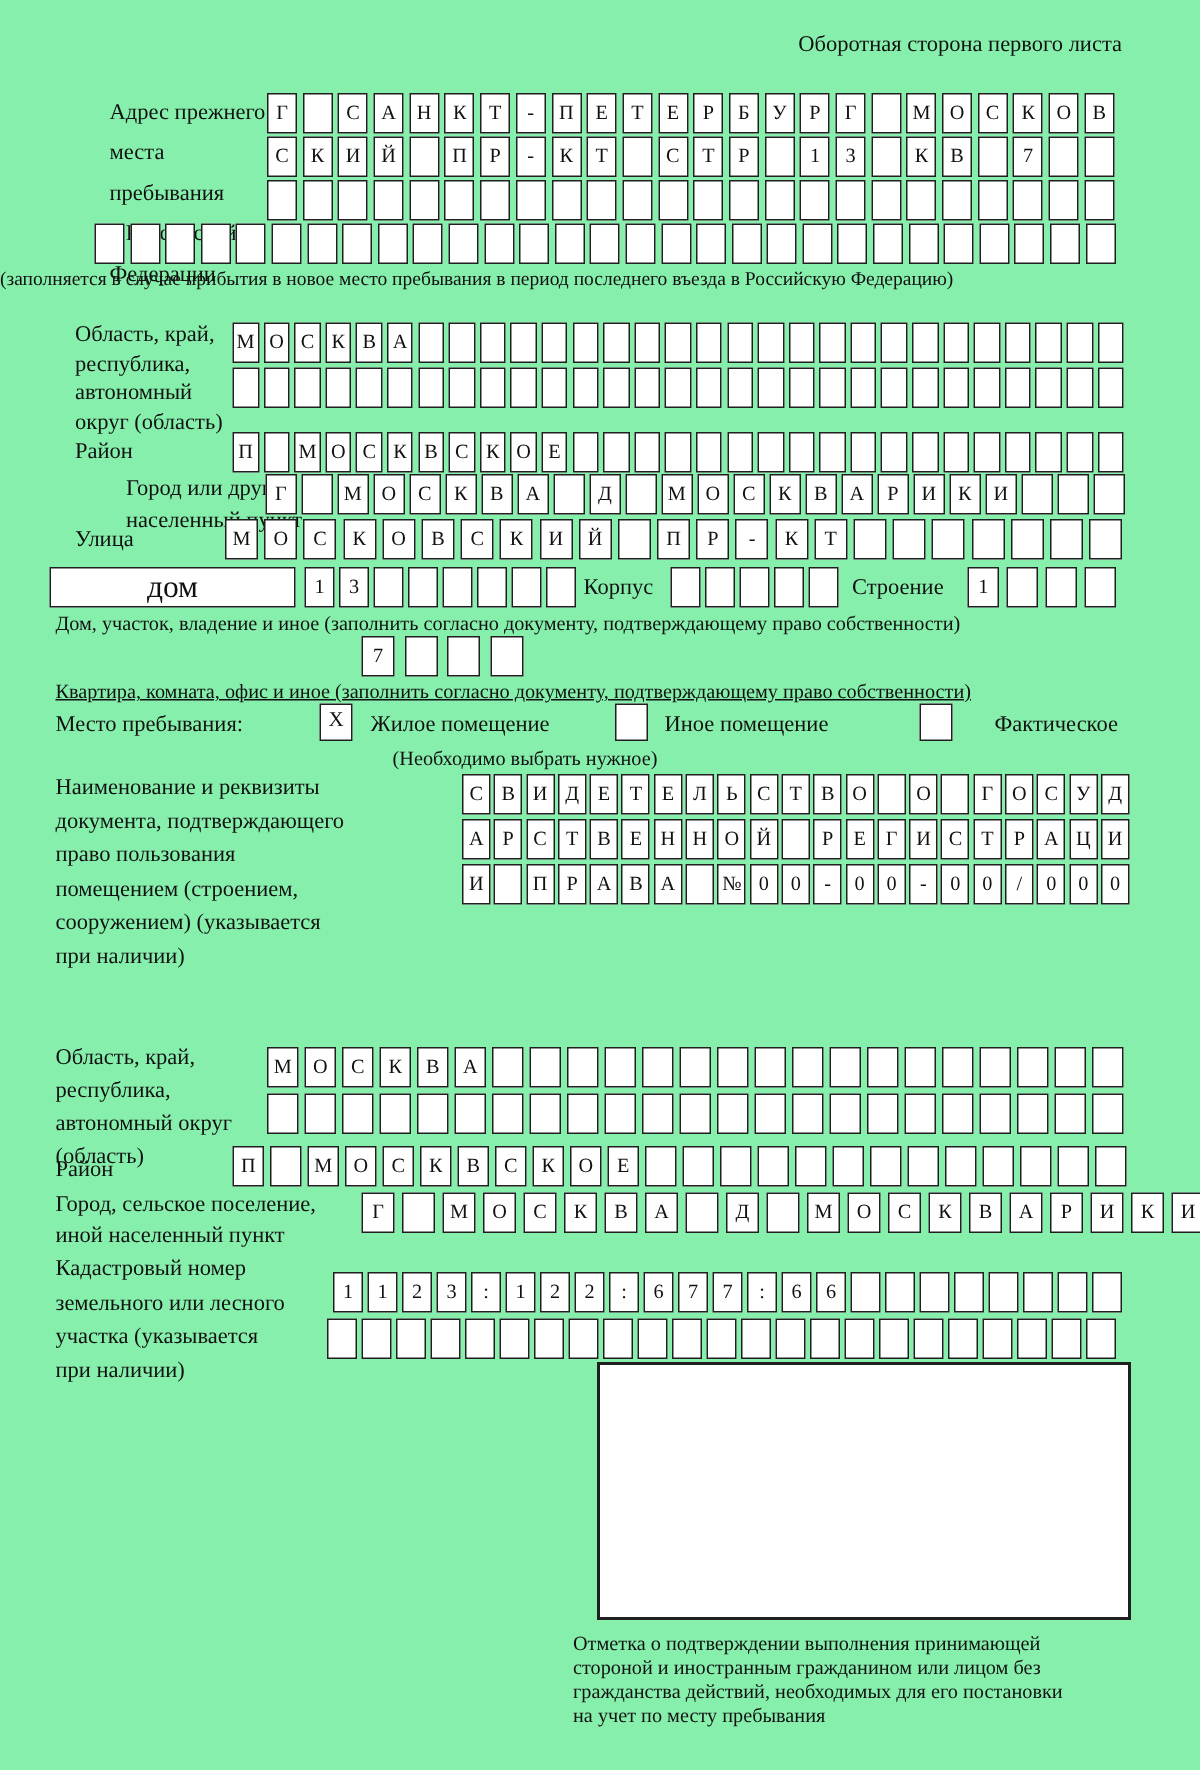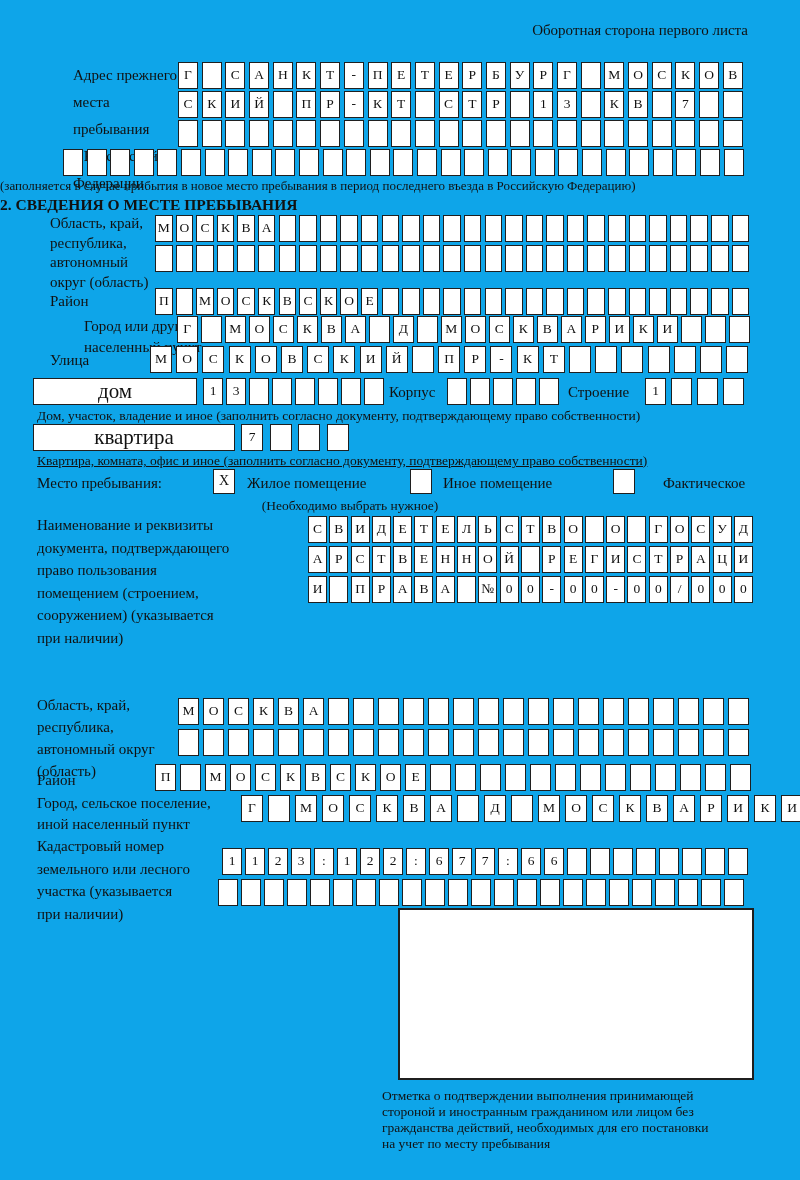--- a/index.html
+++ b/index.html
@@ -1,17 +1,17 @@
 <!DOCTYPE html>
 <html><head>
 <meta charset="utf-8">
 <style>
   html,body{margin:0;padding:0;background:#fff;}
   #page{
-    position:relative;width:800px;height:1180px;background:#0ea5e9;
+    position:relative;width:800px;height:1180px;background:#86efac;
     font-family:"Liberation Serif","DejaVu Serif",serif;color:#111;overflow:hidden;
   }
   .abs{position:absolute;}
   .lbl{font-size:15px;line-height:25px;white-space:pre-line;color:#111;}
   .note{font-size:13px;color:#111;}
   .center{left:0;width:800px;}
   .bold{font-weight:bold;}
   .cellrow{position:absolute;white-space:nowrap;}
   .cellrow .cell{
     display:inline-block;box-sizing:border-box;
@@ -47,21 +47,20 @@
 в Российской
 Федерации</div>
 
   <div class="cellrow" style="left:178px;top:62px;--w:20px;--g:3.7px;"><span class="cell">Г</span><span class="cell"></span><span class="cell">С</span><span class="cell">А</span><span class="cell">Н</span><span class="cell">К</span><span class="cell">Т</span><span class="cell">-</span><span class="cell">П</span><span class="cell">Е</span><span class="cell">Т</span><span class="cell">Е</span><span class="cell">Р</span><span class="cell">Б</span><span class="cell">У</span><span class="cell">Р</span><span class="cell">Г</span><span class="cell"></span><span class="cell">М</span><span class="cell">О</span><span class="cell">С</span><span class="cell">К</span><span class="cell">О</span><span class="cell">В</span></div>
   <div class="cellrow" style="left:178px;top:91px;--w:20px;--g:3.7px;"><span class="cell">С</span><span class="cell">К</span><span class="cell">И</span><span class="cell">Й</span><span class="cell"></span><span class="cell">П</span><span class="cell">Р</span><span class="cell">-</span><span class="cell">К</span><span class="cell">Т</span><span class="cell"></span><span class="cell">С</span><span class="cell">Т</span><span class="cell">Р</span><span class="cell"></span><span class="cell">1</span><span class="cell">3</span><span class="cell"></span><span class="cell">К</span><span class="cell">В</span><span class="cell"></span><span class="cell">7</span><span class="cell"></span><span class="cell"></span></div>
   <div class="cellrow" style="left:178px;top:120px;--w:20px;--g:3.7px;"><span class="cell"></span><span class="cell"></span><span class="cell"></span><span class="cell"></span><span class="cell"></span><span class="cell"></span><span class="cell"></span><span class="cell"></span><span class="cell"></span><span class="cell"></span><span class="cell"></span><span class="cell"></span><span class="cell"></span><span class="cell"></span><span class="cell"></span><span class="cell"></span><span class="cell"></span><span class="cell"></span><span class="cell"></span><span class="cell"></span><span class="cell"></span><span class="cell"></span><span class="cell"></span><span class="cell"></span></div>
   <div class="cellrow" style="left:63px;top:149px;--w:20px;--g:3.6px;"><span class="cell"></span><span class="cell"></span><span class="cell"></span><span class="cell"></span><span class="cell"></span><span class="cell"></span><span class="cell"></span><span class="cell"></span><span class="cell"></span><span class="cell"></span><span class="cell"></span><span class="cell"></span><span class="cell"></span><span class="cell"></span><span class="cell"></span><span class="cell"></span><span class="cell"></span><span class="cell"></span><span class="cell"></span><span class="cell"></span><span class="cell"></span><span class="cell"></span><span class="cell"></span><span class="cell"></span><span class="cell"></span><span class="cell"></span><span class="cell"></span><span class="cell"></span><span class="cell"></span></div>
 
   <div class="abs note center" style="top:178px;">(заполняется в случае прибытия в новое место пребывания в период последнего въезда в Российскую Федерацию)</div>
 
-  <div class="abs center bold" style="top:196px;font-size:15.5px;">2. СВЕДЕНИЯ О МЕСТЕ ПРЕБЫВАНИЯ</div>
 
   <div class="abs lbl" style="left:50px;top:214px;line-height:19.5px;width:105px;">Область, край,
 республика,
 автономный
 округ (область)</div>
   <div class="cellrow" style="left:155px;top:215px;--w:17.5px;--g:3.1px;"><span class="cell">М</span><span class="cell">О</span><span class="cell">С</span><span class="cell">К</span><span class="cell">В</span><span class="cell">А</span><span class="cell"></span><span class="cell"></span><span class="cell"></span><span class="cell"></span><span class="cell"></span><span class="cell"></span><span class="cell"></span><span class="cell"></span><span class="cell"></span><span class="cell"></span><span class="cell"></span><span class="cell"></span><span class="cell"></span><span class="cell"></span><span class="cell"></span><span class="cell"></span><span class="cell"></span><span class="cell"></span><span class="cell"></span><span class="cell"></span><span class="cell"></span><span class="cell"></span><span class="cell"></span></div>
   <div class="cellrow" style="left:155px;top:245px;--w:17.5px;--g:3.1px;"><span class="cell"></span><span class="cell"></span><span class="cell"></span><span class="cell"></span><span class="cell"></span><span class="cell"></span><span class="cell"></span><span class="cell"></span><span class="cell"></span><span class="cell"></span><span class="cell"></span><span class="cell"></span><span class="cell"></span><span class="cell"></span><span class="cell"></span><span class="cell"></span><span class="cell"></span><span class="cell"></span><span class="cell"></span><span class="cell"></span><span class="cell"></span><span class="cell"></span><span class="cell"></span><span class="cell"></span><span class="cell"></span><span class="cell"></span><span class="cell"></span><span class="cell"></span><span class="cell"></span></div>
 
   <div class="abs lbl" style="left:50px;top:289px;">Район</div>
   <div class="cellrow" style="left:155px;top:288px;--w:17.5px;--g:3.1px;"><span class="cell">П</span><span class="cell"></span><span class="cell">М</span><span class="cell">О</span><span class="cell">С</span><span class="cell">К</span><span class="cell">В</span><span class="cell">С</span><span class="cell">К</span><span class="cell">О</span><span class="cell">Е</span><span class="cell"></span><span class="cell"></span><span class="cell"></span><span class="cell"></span><span class="cell"></span><span class="cell"></span><span class="cell"></span><span class="cell"></span><span class="cell"></span><span class="cell"></span><span class="cell"></span><span class="cell"></span><span class="cell"></span><span class="cell"></span><span class="cell"></span><span class="cell"></span><span class="cell"></span><span class="cell"></span></div>
@@ -74,21 +73,20 @@
   <div class="cellrow" style="left:150px;top:346px;--w:22px;--g:4.2px;"><span class="cell">М</span><span class="cell">О</span><span class="cell">С</span><span class="cell">К</span><span class="cell">О</span><span class="cell">В</span><span class="cell">С</span><span class="cell">К</span><span class="cell">И</span><span class="cell">Й</span><span class="cell"></span><span class="cell">П</span><span class="cell">Р</span><span class="cell">-</span><span class="cell">К</span><span class="cell">Т</span><span class="cell"></span><span class="cell"></span><span class="cell"></span><span class="cell"></span><span class="cell"></span><span class="cell"></span><span class="cell"></span></div>
 
   <div class="bigbox" style="left:33px;top:378px;width:164px;height:27px;line-height:25px;">дом</div>
   <div class="cellrow" style="left:203px;top:378px;--w:20px;--g:3px;"><span class="cell">1</span><span class="cell">3</span><span class="cell"></span><span class="cell"></span><span class="cell"></span><span class="cell"></span><span class="cell"></span><span class="cell"></span></div>
   <div class="abs lbl" style="left:389px;top:380px;">Корпус</div>
   <div class="cellrow" style="left:447px;top:378px;--w:20px;--g:3px;"><span class="cell"></span><span class="cell"></span><span class="cell"></span><span class="cell"></span><span class="cell"></span></div>
   <div class="abs lbl" style="left:568px;top:380px;">Строение</div>
   <div class="cellrow" style="left:645px;top:378px;--w:21px;--g:5px;"><span class="cell">1</span><span class="cell"></span><span class="cell"></span><span class="cell"></span></div>
   <div class="abs note" style="left:37px;top:408px;font-size:13.5px;">Дом, участок, владение и иное (заполнить согласно документу, подтверждающему право собственности)</div>
 
-  <div class="bigbox" style="left:33px;top:424px;width:202px;height:27px;line-height:25px;">квартира</div>
   <div class="cellrow" style="left:241px;top:424px;--w:22px;--g:6.5px;"><span class="cell">7</span><span class="cell"></span><span class="cell"></span><span class="cell"></span></div>
   <div class="abs note" style="left:37px;top:453px;font-size:13.5px;text-decoration:underline;">Квартира, комната, офис и иное (заполнить согласно документу, подтверждающему право собственности)</div>
 
   <div class="abs lbl" style="left:37px;top:471px;">Место пребывания:</div>
   <div class="chk" style="left:213px;top:469px;">X</div>
   <div class="abs lbl" style="left:247px;top:471px;">Жилое помещение</div>
   <div class="chk" style="left:410px;top:469px;"></div>
   <div class="abs lbl" style="left:443px;top:471px;">Иное помещение</div>
   <div class="chk" style="left:613px;top:469px;"></div>
   <div class="abs lbl" style="left:663px;top:471px;">Фактическое</div>

